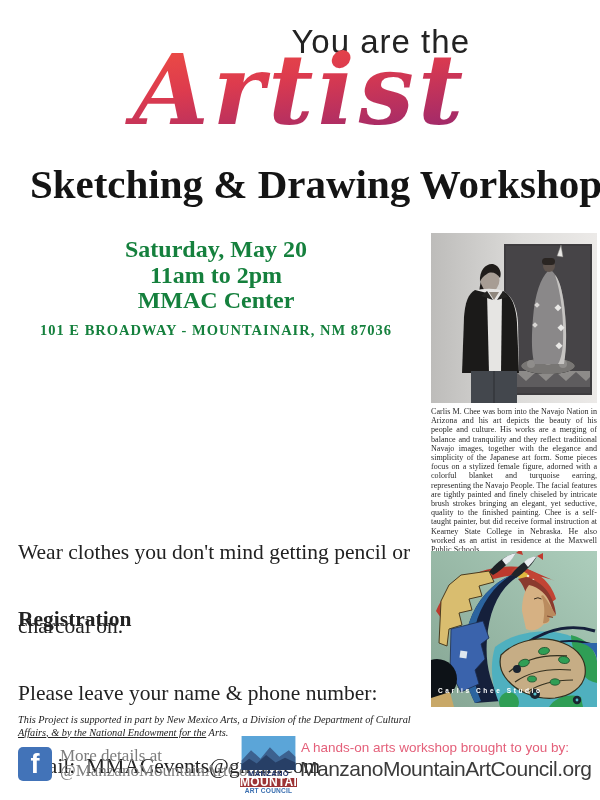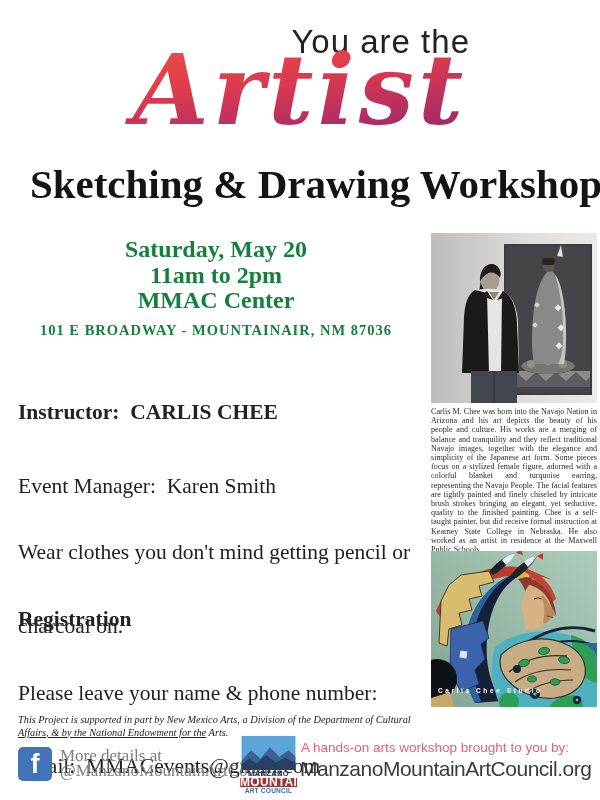--- a/index.html
+++ b/index.html
@@ -68,24 +68,20 @@
   <div class="artist">Artist</div>
   <div class="subtitle">Sketching &amp; Drawing Workshop</div>
 
   <div class="when">
     <div>Saturday, May 20</div>
     <div>11am to 2pm</div>
     <div>MMAC Center</div>
     <div class="address">101 E BROADWAY - MOUNTAINAIR, NM 87036</div>
   </div>
 
-  <div class="lblock" id="instructor">
-    <div class="b">Instructor:  CARLIS CHEE</div>
-    <div>Event Manager:  Karen Smith</div>
-  </div>
 
 
   <div class="lblock" id="note">
     <div>Wear clothes you don't mind getting pencil or</div>
     <div>charcoal on.</div>
   </div>
 
   <div class="lblock" id="registration">
     <div class="b">Registration</div>
     <div>Please leave your name &amp; phone number:</div>

